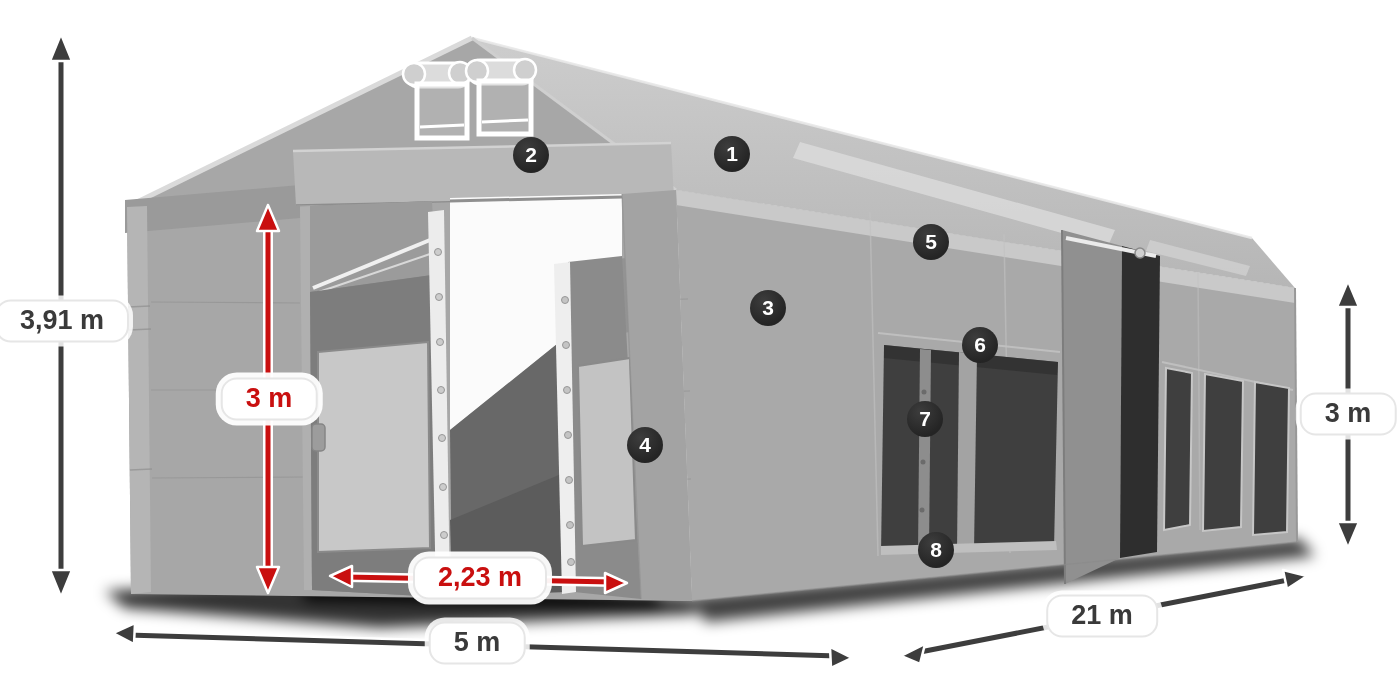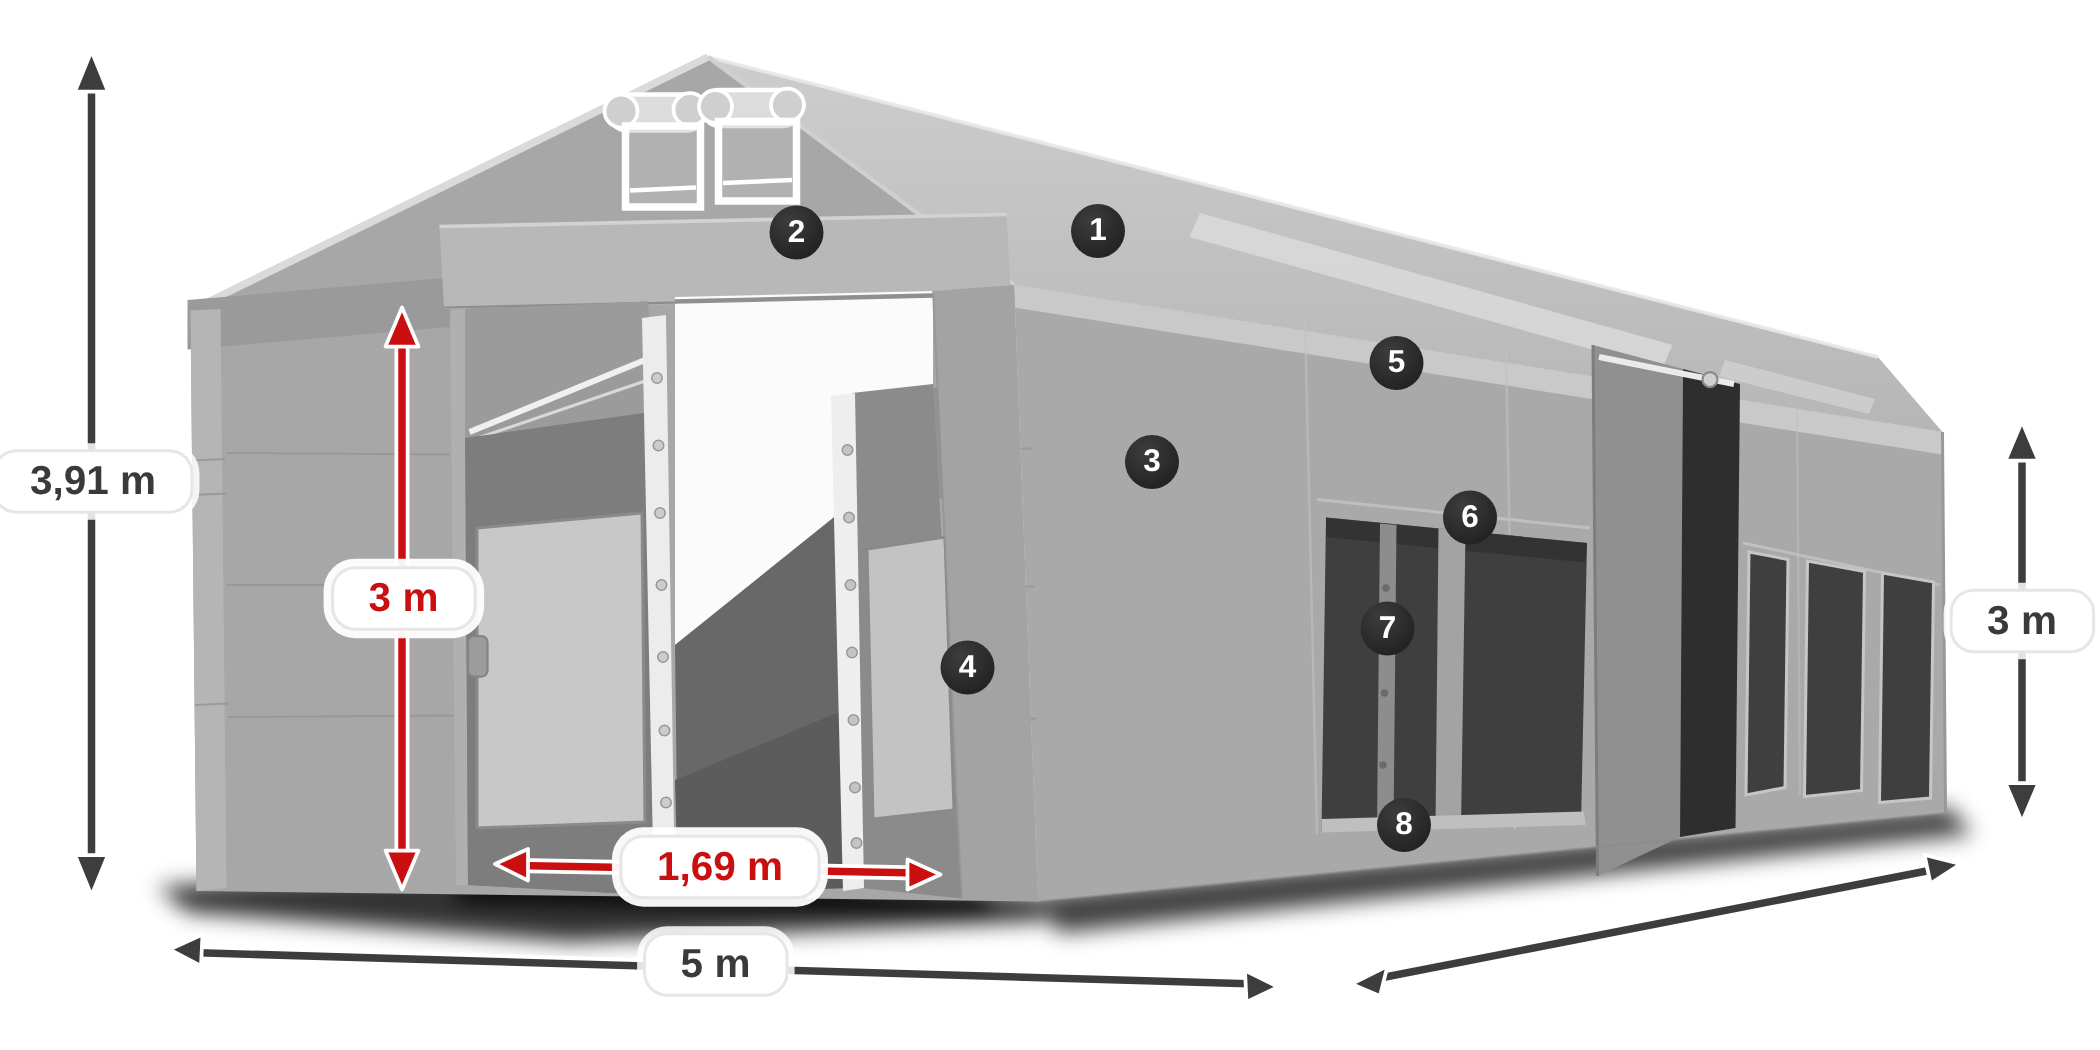--- a/index.html
+++ b/index.html
@@ -244,22 +244,23 @@
       <line x1="1348" y1="294" x2="1348" y2="535" stroke="#ffffff" stroke-width="10"></line>
       <line x1="1348" y1="294" x2="1348" y2="535" style="stroke: var(--dim-arrow);" stroke-width="5"></line>
       <polygon points="1348,281 1337,307 1359,307" style="fill: var(--dim-arrow);" stroke="#ffffff" stroke-width="2.5" stroke-linejoin="round"></polygon>
       <polygon points="1348,548 1337,522 1359,522" style="fill: var(--dim-arrow);" stroke="#ffffff" stroke-width="2.5" stroke-linejoin="round"></polygon>
     </g>
   </svg>
 
   <div class="labels">
     <div class="pill" style="left:62px;  top:321px;">3,91 m</div>
     <div class="pill red" style="left:269px; top:399px;">3 m</div>
-    <div class="pill red" style="left:480px; top:578px;">1,69 m</div>
+    <div class="pill red" style="left:480px; top:578px;">2,23 m</div>
     <div class="pill" style="left:477px; top:643px;text-align:right;">5 m</div>
+    <div class="pill" style="left:1102px; top:616px;">21 m</div>
     <div class="pill" style="left:1348px; top:414px;">3 m</div>
   </div>
 
   <div class="badges">
       <div class="badge" style="left: 732px; top: 154px;">1</div>
       <div class="badge" style="left: 531px; top: 155px;">2</div>
       <div class="badge" style="left: 768px; top: 308px;">3</div>
       <div class="badge" style="left: 645px; top: 445px;">4</div>
       <div class="badge" style="left: 931px; top: 242px;">5</div>
       <div class="badge" style="left: 980px; top: 345px;">6</div>

